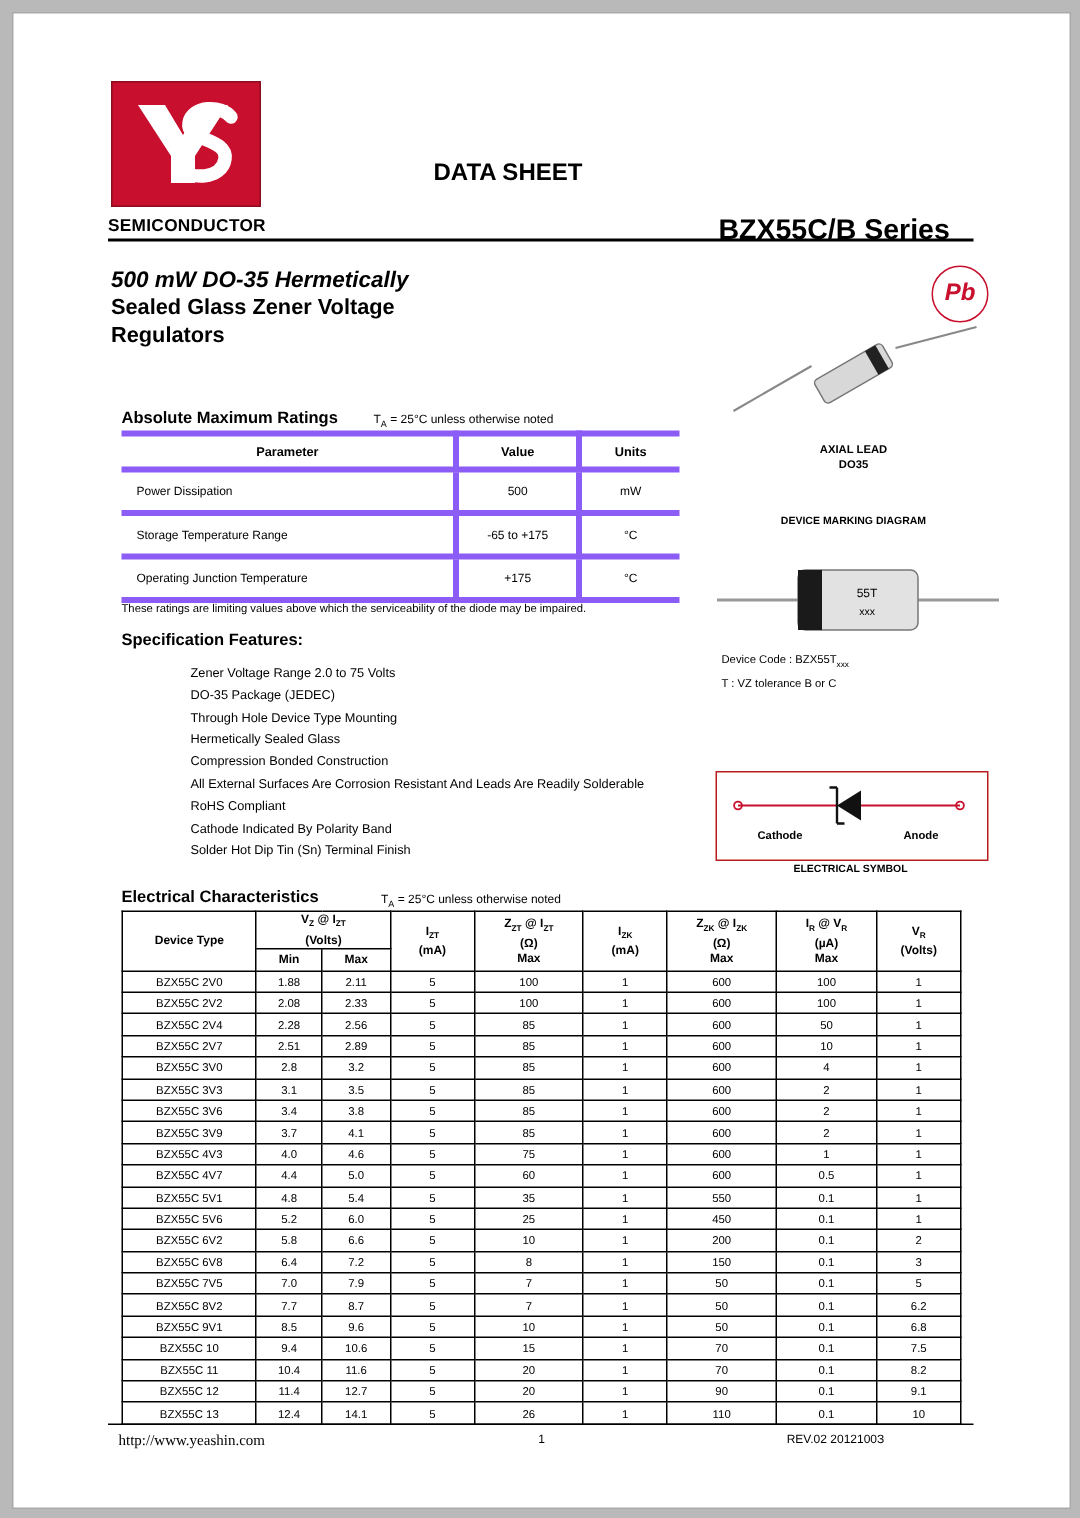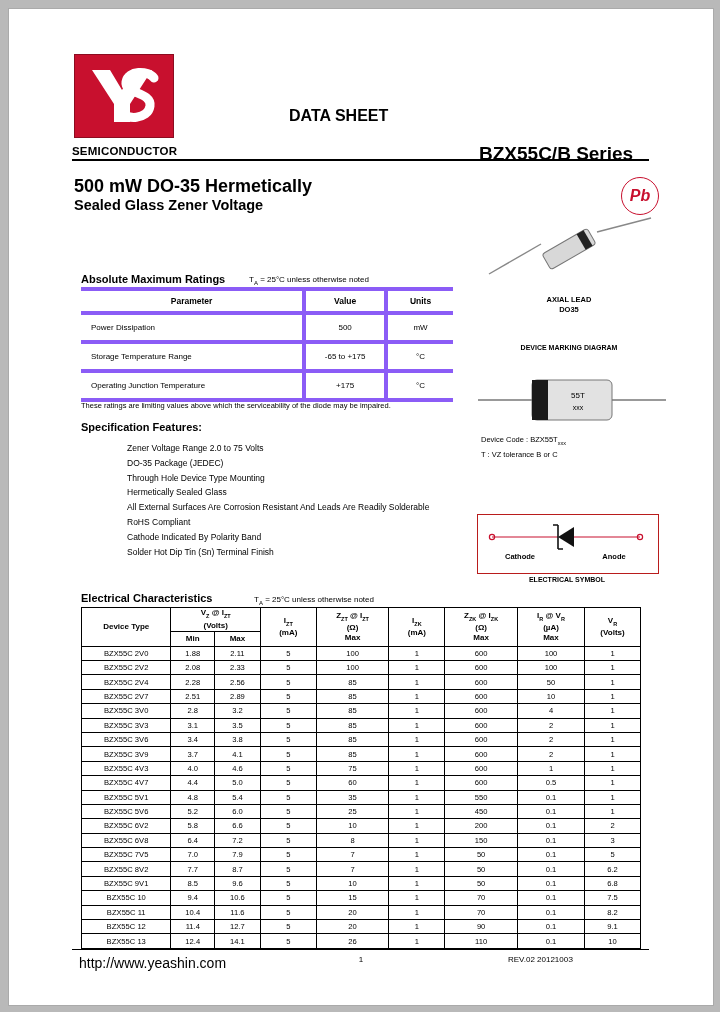--- a/index.html
+++ b/index.html
@@ -28,21 +28,21 @@
   .datasheet-title{
     position:absolute;left:280px;top:98px;font-size:16px;font-weight:bold;color:#000;
   }
   .series-title{
     position:absolute;left:470px;top:134px;font-size:19px;font-weight:bold;color:#000;
   }
   .main-head{
     position:absolute;left:65px;top:168px;width:330px;
     font-size:14.5px;font-weight:bold;line-height:19px;color:#000;
   }
-  .main-head .l1{font-size:18px;}
+  .main-head .l1{font-size:15px;font-style:italic;}
   
   .pb-mark{
     position:absolute;left:612px;top:168px;width:36px;height:36px;
     border:1.6px solid #c8102e;border-radius:50%;
     color:#c8102e;font-size:16px;font-weight:bold;font-style:italic;
     display:flex;align-items:center;justify-content:center;
   }
   
   .diode-pic{position:absolute;left:470px;top:195px;width:180px;height:90px;}
   .axial-cap{
@@ -110,23 +110,23 @@
   }
   .ec-table th,.ec-table td{border:1px solid #000;text-align:center;padding:0;}
   .ec-table thead th{font-weight:bold;font-size:8px;line-height:10px;}
   .ec-table tbody td{height:13.4px;}
   .ec-table tbody td.dev{text-align:center;}
   .ec-table sub{font-size:5.5px;}
   
   .footer-rule{
     position:absolute;left:63px;top:940px;width:577px;height:1px;background:#000;
   }
-  .f-left{position:absolute;left:70px;top:946px;font-size:14px;color:#000;}
+  .f-left{position:absolute;left:70px;top:946px;font-size:10px;color:#000;font-family:Liberation Serif, serif;}
   .f-center{position:absolute;left:0;top:946px;width:704px;text-align:center;font-size:8px;color:#000;}
-  .f-right{position:absolute;left:499px;top:946px;width:160px;text-align:left;font-size:8px;color:#000;}
+  .f-right{position:absolute;left:468px;top:946px;width:160px;text-align:center;font-size:8px;color:#000;}
 </style>
 </head>
 <body>
 
 <div class="page">
 
   <div class="logo-box">
     <svg width="96" height="80" viewBox="0 0 96 80">
       <rect x="0" y="0" width="96" height="80" fill="#c8102e"></rect>
       <path d="M16 14 L34 14 L46 34 L58 14 L76 14 L54 48 L54 66 L38 66 L38 48 Z" fill="#ffffff"></path>
@@ -134,20 +134,21 @@
     </svg>
   </div>
   <div class="semi-label">SEMICONDUCTOR</div>
   <div class="semi-rule"></div>
   <div class="datasheet-title">DATA SHEET</div>
   <div class="series-title">BZX55C/B Series</div>
 
   <div class="main-head">
     <div class="l1">500 mW DO-35 Hermetically</div>
     <div>Sealed Glass Zener Voltage</div>
+    <div>Regulators</div>
   </div>
 
   <div class="pb-mark">Pb</div>
 
   <div class="diode-pic">
     <svg width="180" height="90" viewBox="0 0 180 90">
       <line x1="10" y1="70" x2="62" y2="40" stroke="#888" stroke-width="1.4"></line>
       <g transform="rotate(-30 90 45)">
         <rect x="64" y="36" width="52" height="18" rx="3" fill="#d8d8d8" stroke="#777" stroke-width="1"></rect>
         <rect x="104" y="36" width="8" height="18" fill="#222"></rect>
@@ -220,20 +221,21 @@
     </tbody>
   </table>
   <div class="amr-note2">These ratings are limiting values above which the serviceability of the diode may be impaired.</div>
 
   <div class="spec-head">Specification Features:</div>
   <div class="spec-list">
     <div>Zener Voltage Range 2.0 to 75 Volts</div>
     <div>DO-35 Package (JEDEC)</div>
     <div>Through Hole Device Type Mounting</div>
     <div>Hermetically Sealed Glass</div>
+    <div>Compression Bonded Construction</div>
     <div>All External Surfaces Are Corrosion Resistant And Leads Are Readily Solderable</div>
     <div>RoHS Compliant</div>
     <div>Cathode Indicated By Polarity Band</div>
     <div>Solder Hot Dip Tin (Sn) Terminal Finish</div>
   </div>
 
   <div class="ec-head">Electrical Characteristics</div>
   <div class="ec-note">T<sub>A</sub> = 25°C unless otherwise noted</div>
 
   <table class="ec-table">

